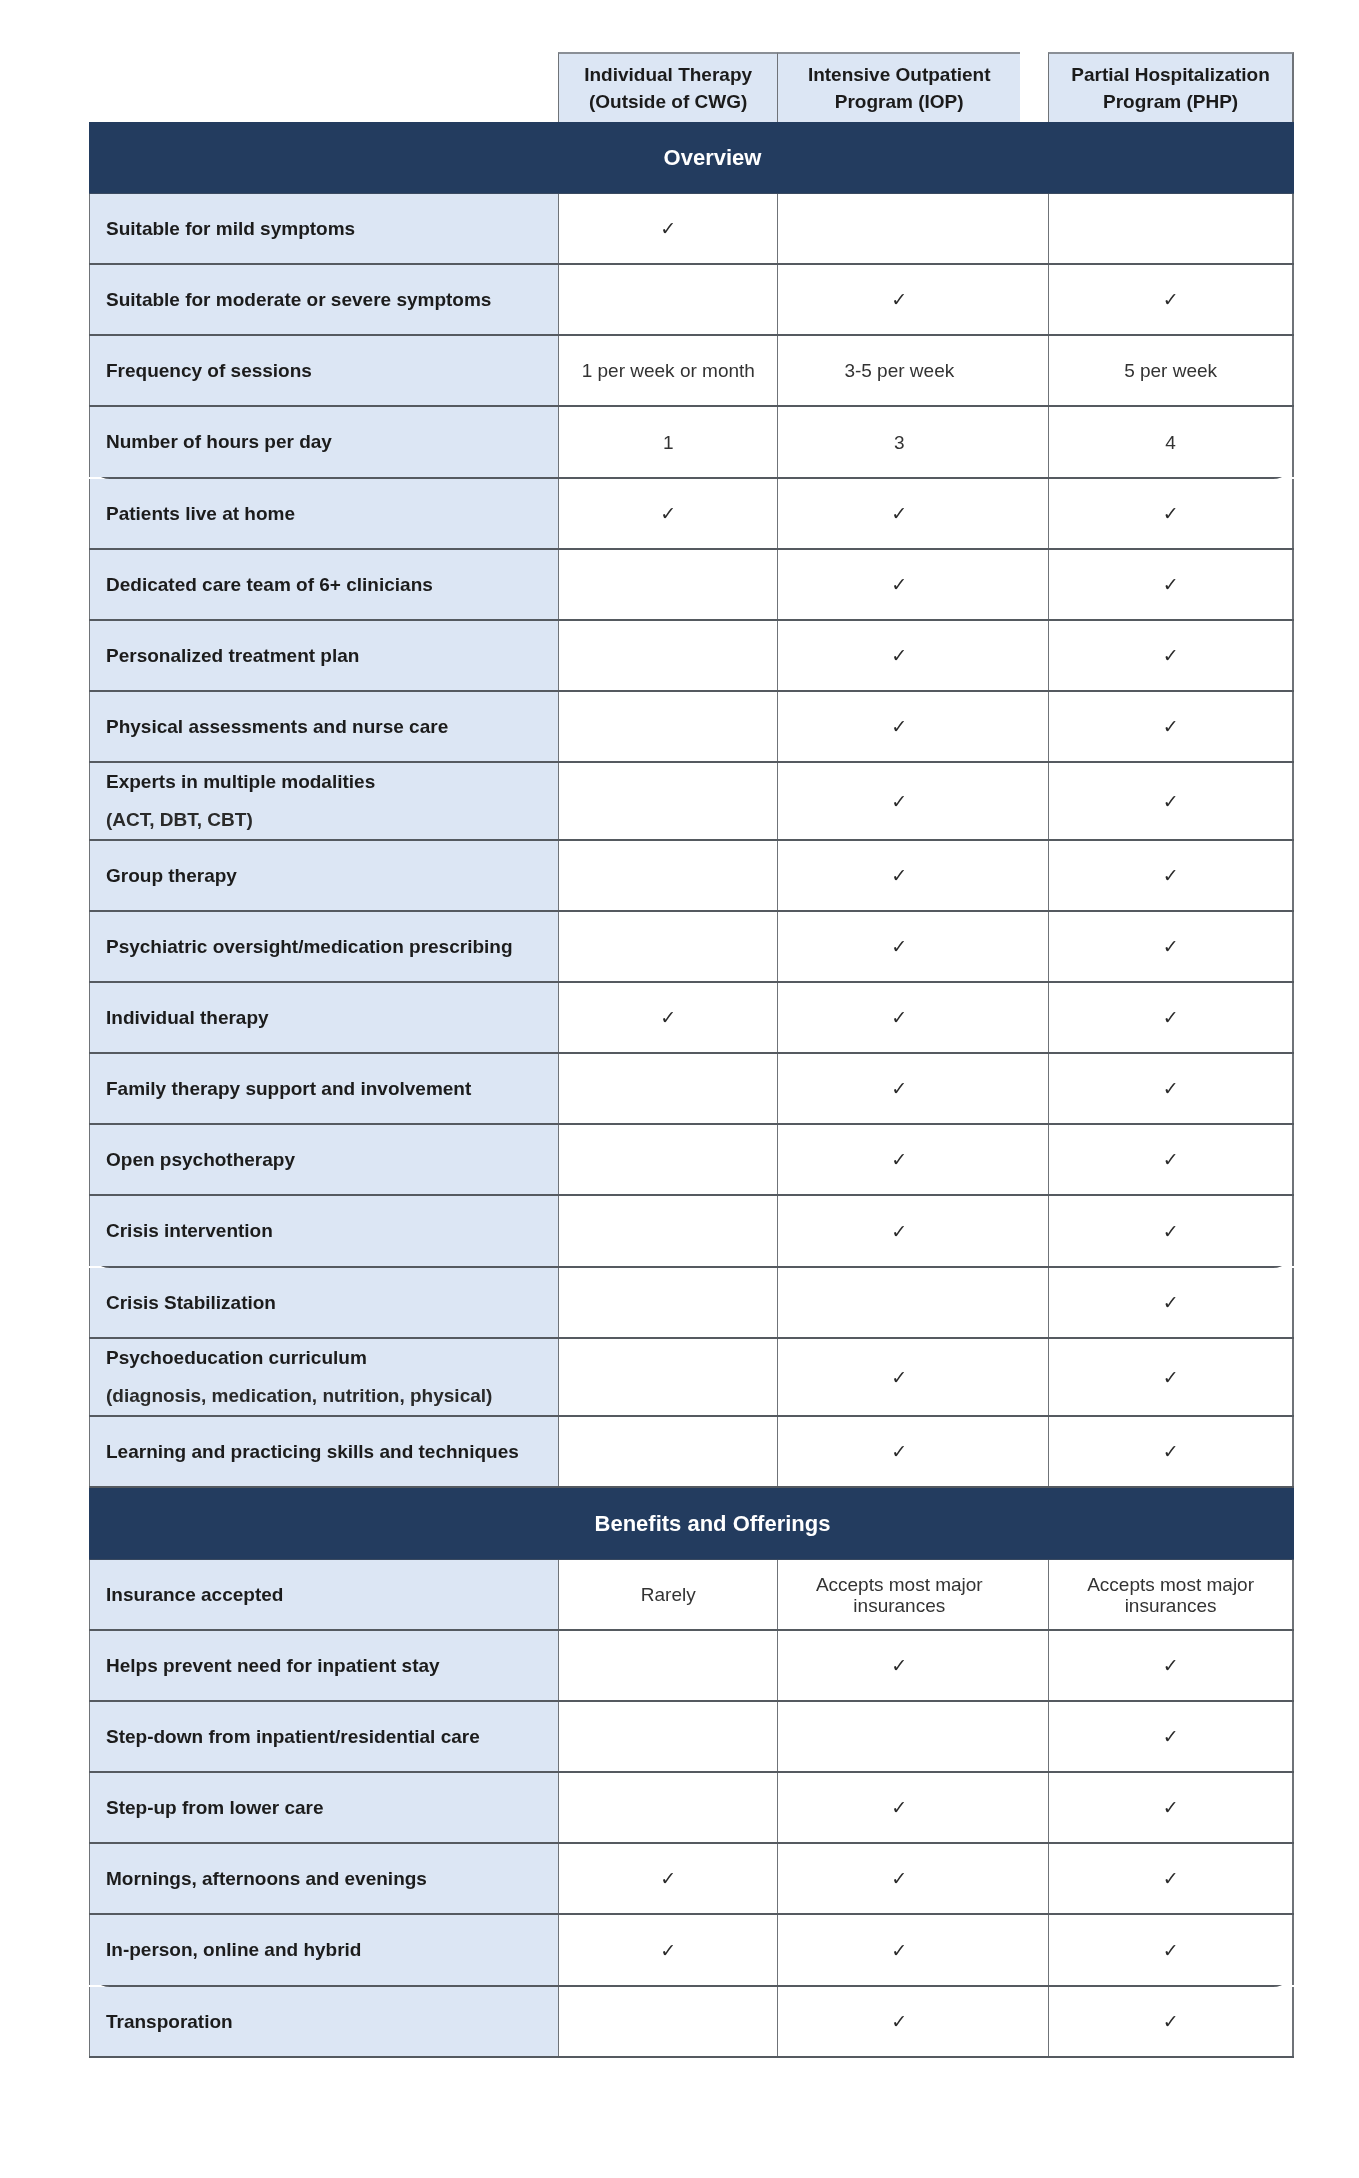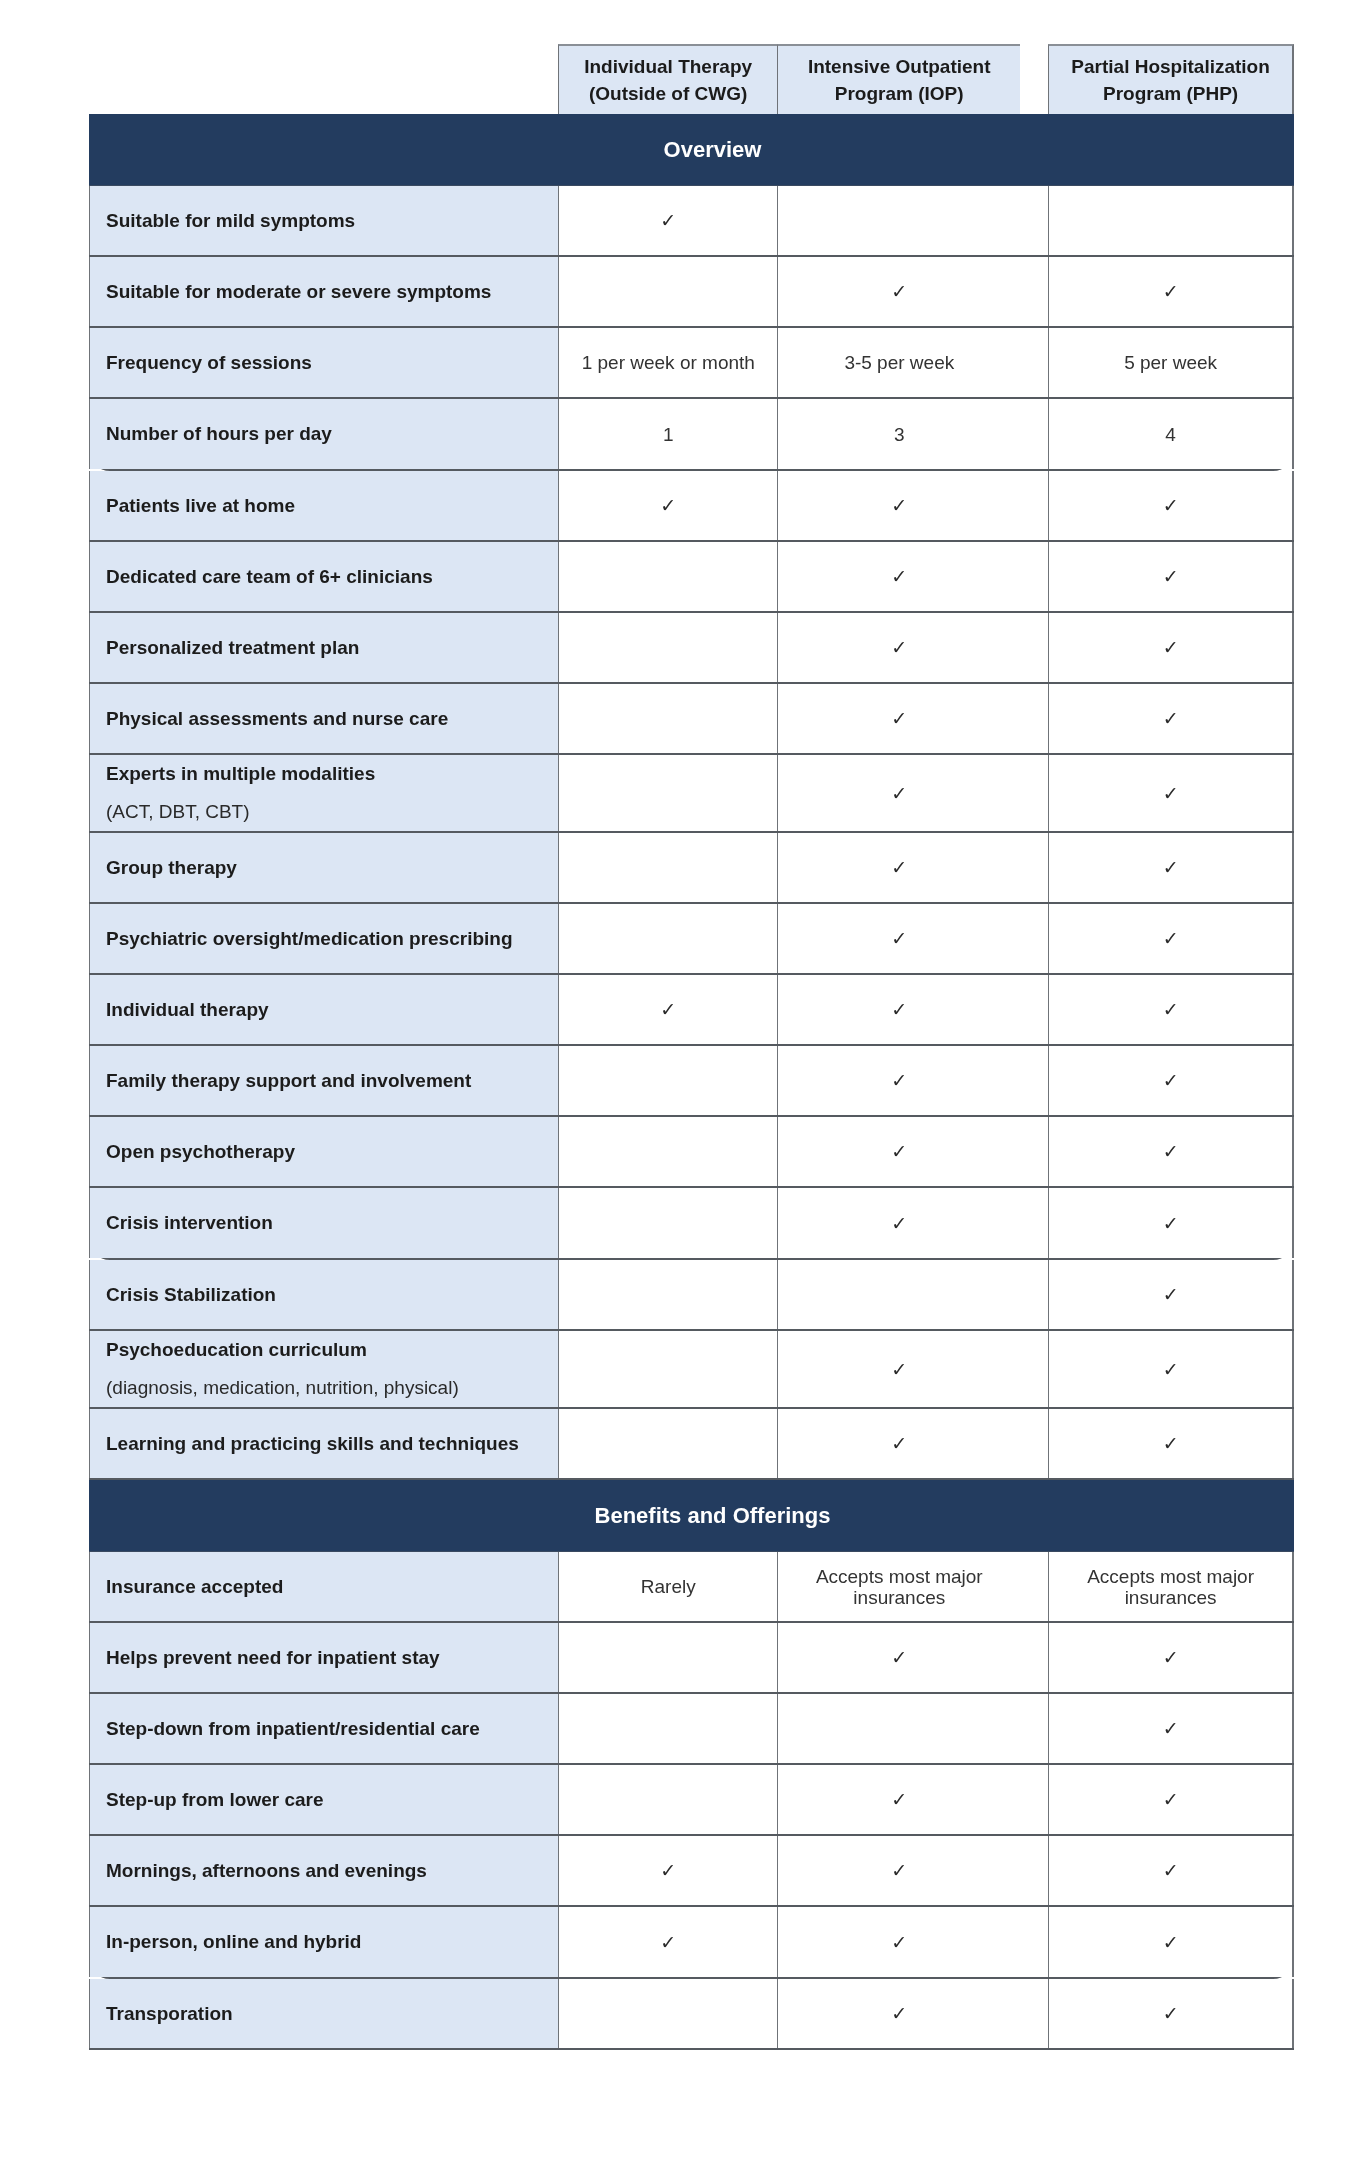--- a/index.html
+++ b/index.html
@@ -1,37 +1,37 @@
 <!DOCTYPE html>
 <html><head>
 <meta charset="utf-8">
 <style>
   html, body { margin: 0; padding: 0; background: #ffffff; }
   body { width: 1359px; height: 2178px; position: relative; overflow: hidden;
          font-family: "Liberation Sans", "DejaVu Sans", sans-serif; color: #1f1f1f; }
-  #table { position: absolute; left: 89px; top: 44px; width: 1205px; }
+  #table { position: absolute; left: 89px; top: 52px; width: 1205px; }
   .hdr-row { display: flex; height: 70px; }
   .hdr-blank { width: 477px; }
   .hdr-cell { background: #dce6f4; border-top: 2px solid #8a8f96; border-left: 1px solid #6f7378;
               display: flex; align-items: center; justify-content: center; text-align: center;
               font-weight: bold; font-size: 19px; line-height: 27px; color: #1b1b1b; box-sizing: border-box; }
   .hdr-cell.last { border-right: 2px solid #6f7378; }
   .c1 { width: 223px; }
   .c2 { width: 247px; }
   .c3 { width: 250px; margin-left: 28px; }
   .band { height: 72px; background: #233c5f; color: #ffffff; display: flex; align-items: center;
           justify-content: center; font-weight: bold; font-size: 22px; border-bottom: 1px solid #3a4a60; box-sizing: border-box; padding-left: 42px; }
   .row { display: flex; height: 71px; border-bottom: 2px solid #555a60; box-sizing: border-box; }
   .row.tall { height: 78px; }
   .row.t72 { height: 72px; border-radius: 21px; }
   .label { width: 477px; background: #dce6f4; border-left: 1px solid #6f7378; box-sizing: border-box;
            padding-left: 16px; display: flex; flex-direction: column; justify-content: center;
            font-size: 19px; }
   .label .main { font-weight: bold; color: #1c1c1c; }
-  .label .sub { font-weight: normal; color: #2a2a2a; font-size: 19px; margin-top: 16px; }
+  .label .sub { font-weight: bold; color: #2a2a2a; font-size: 19px; margin-top: 16px; }
   .cell { border-left: 1px solid #6f7378; box-sizing: border-box; display: flex; align-items: center;
           justify-content: center; text-align: center; font-size: 19px; color: #333333; background: #ffffff;
           line-height: 21px; }
   .cell.last { border-right: 2px solid #6f7378; }
   .check { font-family: "DejaVu Sans", sans-serif; font-size: 19px; color: #2a2a2a; }
 </style>
 </head>
 <body>
 
 <div id="table">

